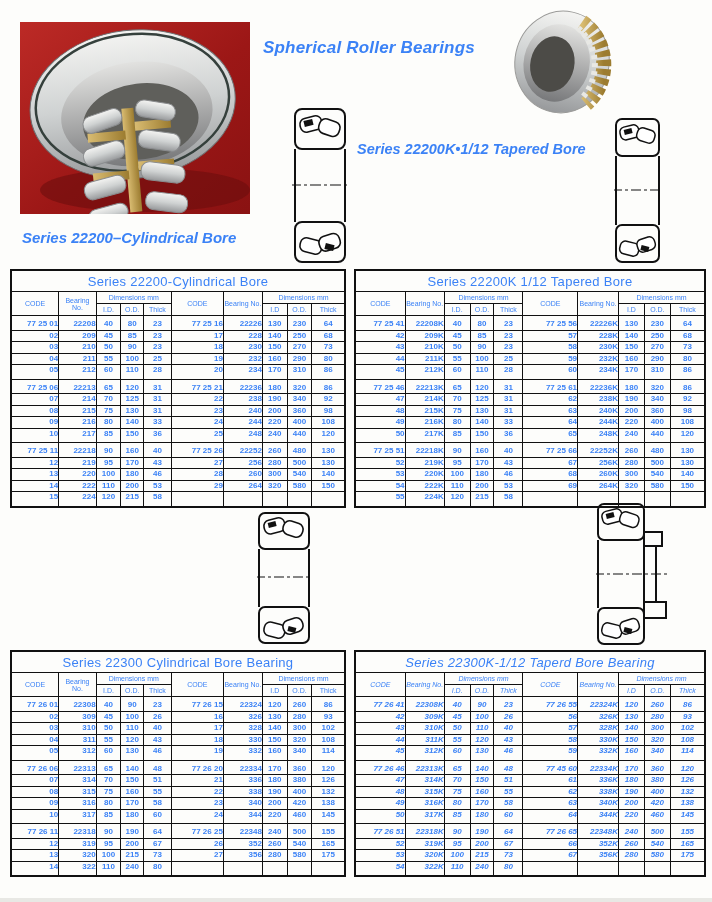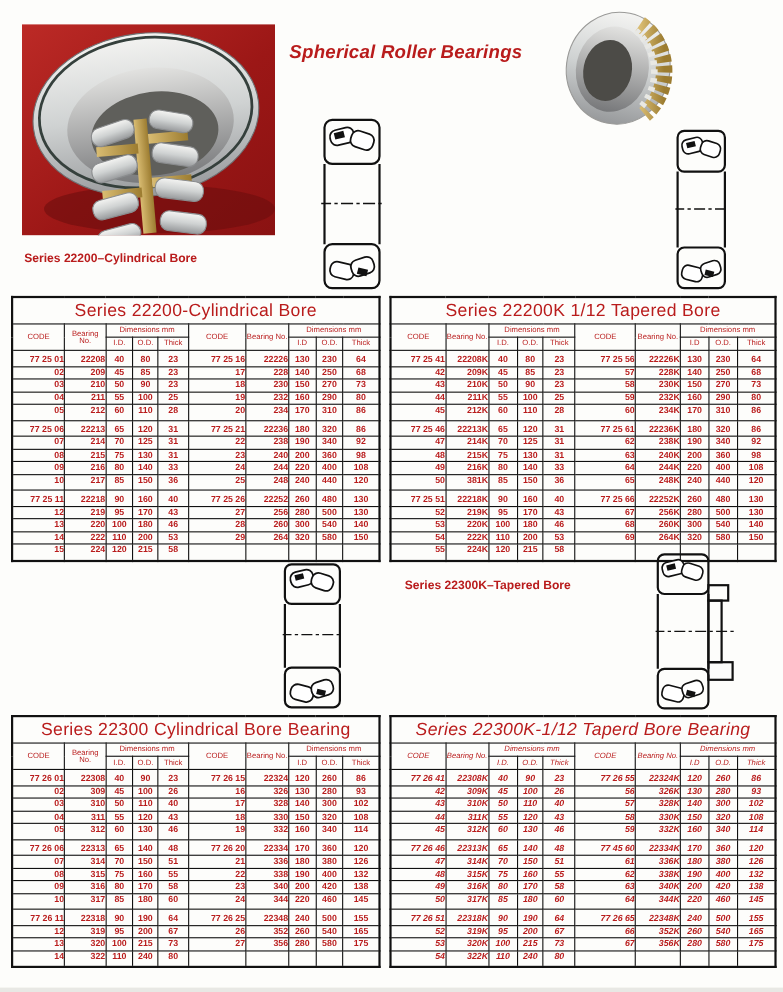--- a/index.html
+++ b/index.html
@@ -1,37 +1,37 @@
 <!DOCTYPE html>
 <html><head>
 <meta charset="utf-8">
 <style>
   html,body { margin:0; padding:0; background:#e8e8e4; }
   .page {
     position:relative; width:712px; height:898px; margin:0 auto;
-    background:#fdfdfb; color:#b91c1c;
+    background:#fdfdfb; color:#3b82f6;
     font-family:"Liberation Sans", sans-serif;
     overflow:hidden;
   }
   .abs { position:absolute; }
 
   
   .main-title { font-size:17px; font-weight:bold; font-style:italic; letter-spacing:.2px; }
   .sub-heading { font-size:14.5px; font-weight:bold; font-style:italic; }
-  .caption { font-size:11px; font-weight:bold; }
+  .caption { font-size:15px; font-weight:bold; font-style:italic; }
   .note { font-size:11.5px; line-height:1.35; text-align:center; }
 
   
   table.spec {
     border-collapse:collapse; table-layout:fixed;
     border:2px solid #111; background:#fdfdfb;
   }
   table.spec th, table.spec td { border:1px solid #111; padding:0; }
   table.spec th.title-cell {
-    font-size:16px; font-weight:normal; padding:3px 0 2px 0;
+    font-size:13px; font-weight:normal; padding:3px 0 2px 0;
     border-bottom:1.5px solid #111; letter-spacing:.3px;margin-left:40px;
   }
   table.spec th { font-size:7px; font-weight:normal; text-align:center; vertical-align:middle; }
   table.spec th.h2 { padding:2px 0; }
   table.spec tbody td {
     font-size:8px; font-weight:bold; line-height:10.5px;
     white-space:nowrap; overflow:hidden; vertical-align:top;
   }
   table.spec tbody { border-top:1.5px solid #111; }
   tr.gsep td { border-top:1.5px solid #111; }
@@ -132,20 +132,21 @@
         <rect x="8" y="10" width="22" height="14" rx="6" transform="rotate(-14 19 17)"></rect>
         <rect x="27" y="13" width="21" height="15" rx="6" transform="rotate(18 37 20)"></rect>
         <rect x="8" y="132" width="22" height="14" rx="6" transform="rotate(14 19 139)"></rect>
         <rect x="27" y="128" width="21" height="15" rx="6" transform="rotate(-18 37 135)"></rect>
       </g>
       <rect x="12" y="13" width="9" height="6" fill="#111" transform="rotate(-14 16 16)"></rect>
       <rect x="33" y="137" width="9" height="6" fill="#111" transform="rotate(14 37 140)"></rect>
     </svg>
   </div>
 
+  <div class="abs sub-heading" style="left:357px; top:141px;">Series 22200K•1/12 Tapered Bore</div>
 
   <div class="abs" style="left:614px; top:117px; width:47px; height:148px;">
     <svg width="47" height="148" viewBox="0 0 47 148">
       <g fill="none" stroke="#111" stroke-width="2">
         <rect x="2" y="2" width="43" height="37" rx="6"></rect>
         <rect x="2" y="108" width="43" height="37" rx="6"></rect>
         <line x1="2" y1="39" x2="2" y2="108"></line>
         <line x1="45" y1="39" x2="45" y2="108"></line>
       </g>
       <line x1="-2" y1="73" x2="49" y2="73" stroke="#111" stroke-width="1.2" stroke-dasharray="10 3 3 3"></line>
@@ -519,21 +520,21 @@
           <td class="c3">140</td>
           <td class="c4">33</td>
           <td class="c5">64</td>
           <td class="c6">244K</td>
           <td class="c7">220</td>
           <td class="c8">400</td>
           <td class="c9">108</td>
         </tr>
         <tr class="glast">
           <td class="c0">50</td>
-          <td class="c1">381K</td>
+          <td class="c1">217K</td>
           <td class="c2">85</td>
           <td class="c3">150</td>
           <td class="c4">36</td>
           <td class="c5">65</td>
           <td class="c6">248K</td>
           <td class="c7">240</td>
           <td class="c8">440</td>
           <td class="c9">120</td>
         </tr>
         <tr class="gsep gfirst">
@@ -613,21 +614,20 @@
         <rect x="7" y="8" width="21" height="14" rx="6" transform="rotate(-14 17 15)"></rect>
         <rect x="26" y="11" width="20" height="14" rx="6" transform="rotate(18 36 18)"></rect>
         <rect x="7" y="112" width="21" height="14" rx="6" transform="rotate(14 17 119)"></rect>
         <rect x="26" y="108" width="20" height="14" rx="6" transform="rotate(-18 36 115)"></rect>
       </g>
       <rect x="11" y="11" width="8" height="5" fill="#111" transform="rotate(-14 15 13)"></rect>
       <rect x="31" y="116" width="8" height="5" fill="#111" transform="rotate(14 35 118)"></rect>
     </svg>
   </div>
 
-  <div class="abs caption" style="left:368px; top:526px;">Series 22300K–Tapered Bore</div>
 
   <div class="abs" style="left:596px; top:502px; width:74px; height:144px;">
     <svg width="74" height="144" viewBox="0 0 74 144">
       <g fill="none" stroke="#111" stroke-width="2">
         <rect x="2" y="2" width="46" height="36" rx="6"></rect>
         <rect x="2" y="106" width="46" height="36" rx="6"></rect>
         <line x1="2" y1="38" x2="2" y2="106"></line>
         <line x1="48" y1="38" x2="48" y2="106"></line>
         <rect x="48" y="30" width="18" height="14"></rect>
         <rect x="48" y="44" width="12" height="56"></rect>

